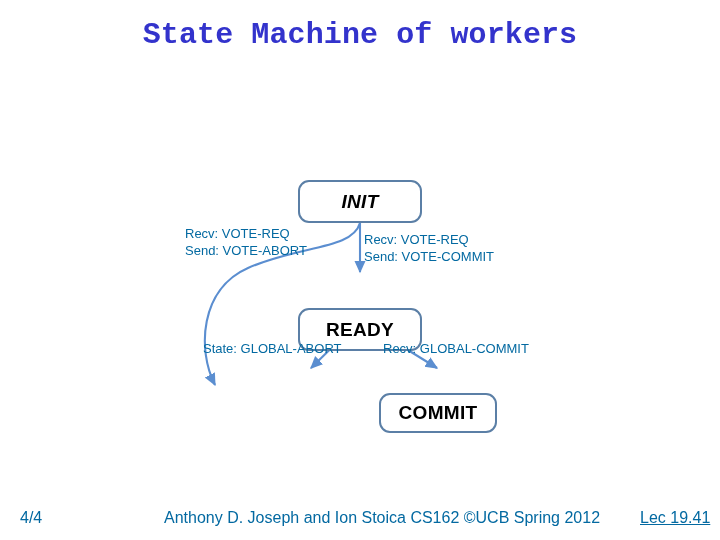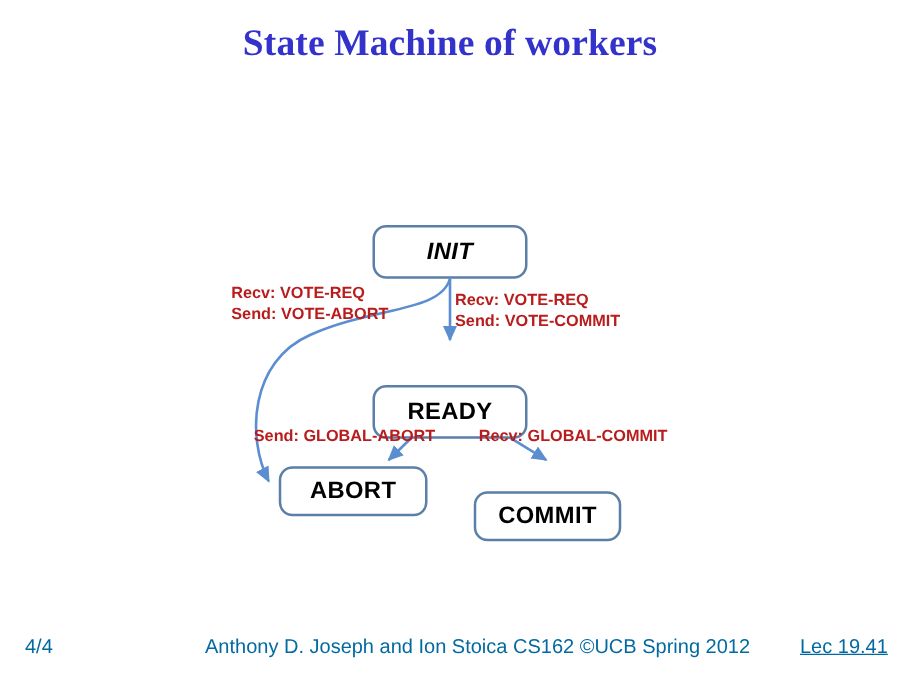--- a/index.html
+++ b/index.html
@@ -23,21 +23,21 @@
     height: 540px;
   }
 
   
   .slide-title {
     position: absolute;
     left: 0;
     top: 18px;
     width: 720px;
     text-align: center;
-    font-family: Liberation Serif, serif;
+    font-family: Liberation Mono, monospace;
     font-size: 30px;
     font-weight: bold;
     color: #3333cc;
     letter-spacing: 0.1px;
     white-space: nowrap;
   }
 
   
   #diagram-svg {
     position: absolute;
@@ -68,22 +68,22 @@
   .box-init   { left: 298px; top: 180px; width: 124px; height: 43px; font-style: italic; }
   .box-ready  { left: 298px; top: 277px; width: 124px; height: 43px; margin-top: 31px; }
   .box-abort  { left: 223px; top: 373px; width: 119px; height: 40px; }
   .box-commit { left: 379px; top: 373px; width: 118px; height: 40px; margin-top: 20px; }
 
   
   .edge-label {
     position: absolute;
     font-family: "Liberation Sans", sans-serif;
     font-size: 13px;
-    font-weight: bold;
-    color: #b91c1c;
+    font-weight: normal;
+    color: #0369a1;
     line-height: 1.32;
     white-space: nowrap;
   }
 
   .label-init-abort  { left: 185px; top: 225px; text-align: left; }
   .label-init-commit { left: 364px; top: 231px; text-align: left; }
   .label-global-abort  { left: 203px; top: 340px; }
   .label-global-commit { left: 383px; top: 340px; }
 
   
@@ -119,35 +119,34 @@
 
     <line x1="359" y1="321" x2="311" y2="368" stroke="#5b8ed0" stroke-width="2.1" marker-end="url(#arrowhead)"></line>
 
     <line x1="361" y1="321" x2="437" y2="368" stroke="#5b8ed0" stroke-width="2.1" marker-end="url(#arrowhead)"></line>
   </svg>
 
   <div class="state-box box-init">INIT</div>
 
   <div class="state-box box-ready">READY</div>
 
-  <div class="state-box box-abort">ABORT</div>
 
   <div class="state-box box-commit">COMMIT</div>
 
   <div class="edge-label label-init-abort">
     <div>Recv: VOTE-REQ</div>
     <div>Send: VOTE-ABORT</div>
   </div>
 
   <div class="edge-label label-init-commit">
     <div>Recv: VOTE-REQ</div>
     <div>Send: VOTE-COMMIT</div>
   </div>
 
-  <div class="edge-label label-global-abort">Send: GLOBAL-ABORT</div>
+  <div class="edge-label label-global-abort">State: GLOBAL-ABORT</div>
 
   <div class="edge-label label-global-commit">Recv: GLOBAL-COMMIT</div>
 
   <div class="footer-text footer-page">4/4</div>
 
   <div class="footer-text footer-center">Anthony D. Joseph and Ion Stoica CS162 ©UCB Spring 2012</div>
 
   <div class="footer-text footer-lec">Lec 19.41</div>
 
 </div>

